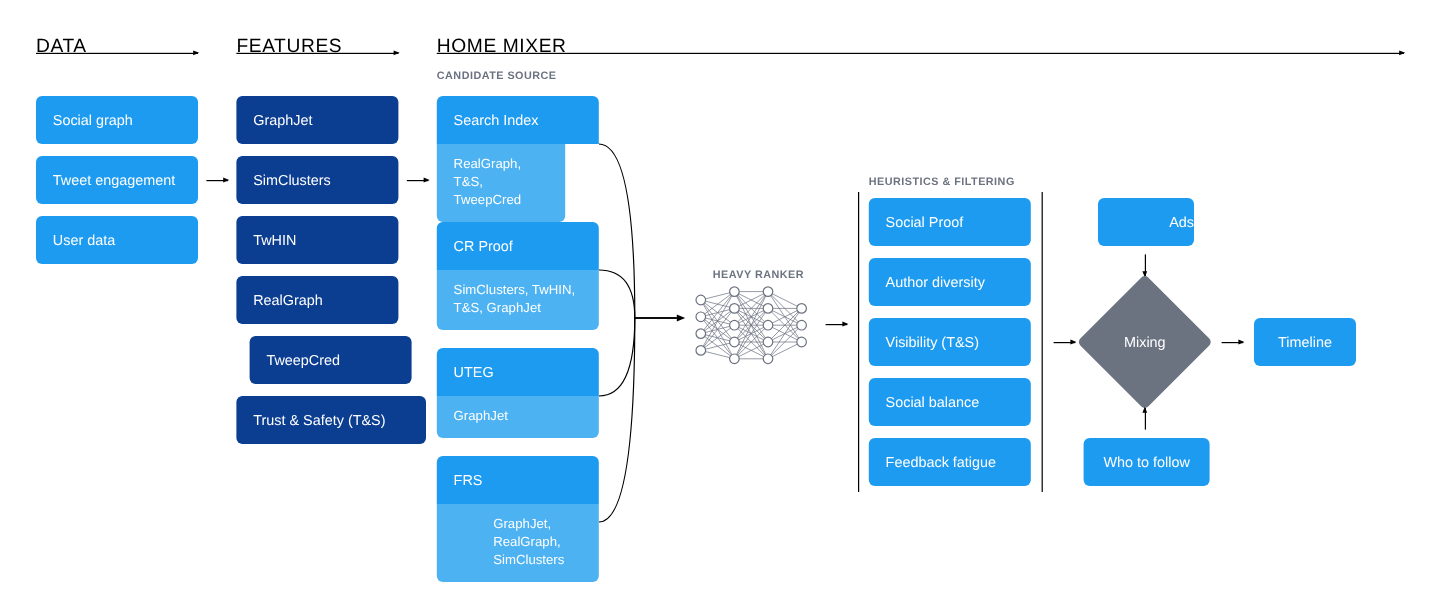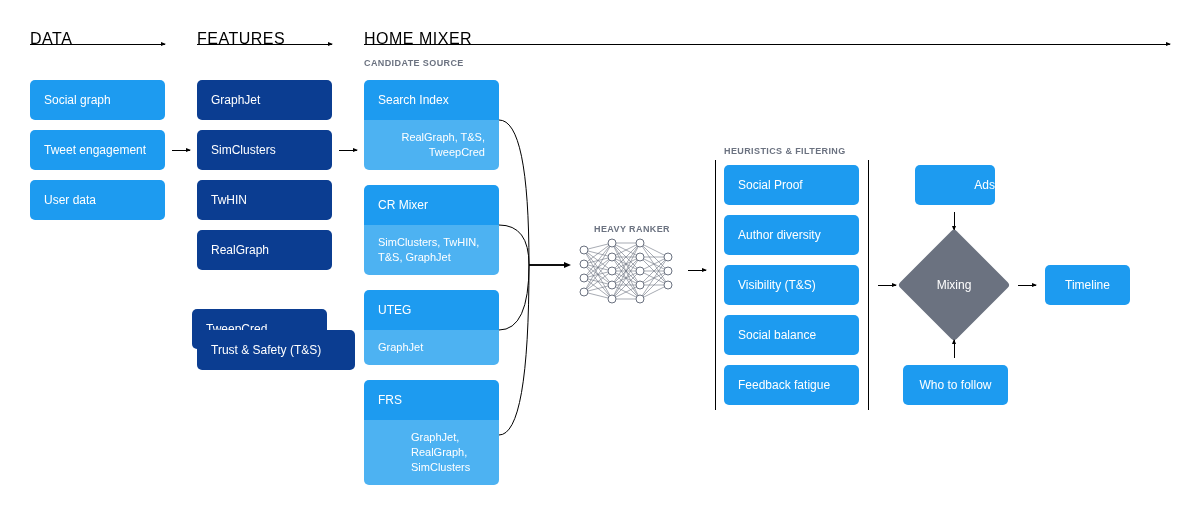--- a/index.html
+++ b/index.html
@@ -160,36 +160,36 @@
   </div>
 <div class="box box-dark" style="left:197px; top:130px; width:135px;">
     <span>SimClusters</span>
   </div>
 <div class="box box-dark" style="left:197px; top:180px; width:135px;">
     <span>TwHIN</span>
   </div>
 <div class="box box-dark" style="left:197px; top:230px; width:135px;">
     <span>RealGraph</span>
   </div>
-<div class="box box-dark" style="left:192px; top:280px; width:135px;margin-top:29px;">
+<div class="box box-dark" style="left:208px; top:280px; width:135px;">
     <span>TweepCred</span>
   </div>
 <div class="box box-dark" style="left:197px; top:330px; width:158px;">
     <span>Trust &amp; Safety (T&amp;S)</span>
   </div>
 
 <div class="flow-arrow" style="left:339px; top:150px;"></div>
 
 <div class="box box-blue candidate-top" style="left:364px; top:80px; width:135px;">
     <span>Search Index</span>
   </div>
-<div class="box box-sub" style="left:364px; top:120px; width:135px;text-align:right;">RealGraph, T&amp;S, TweepCred</div>
+<div class="box box-sub" style="left:364px; top:120px; width:107px;">RealGraph, T&amp;S, TweepCred</div>
 
 <div class="box box-blue candidate-top" style="left:364px; top:185px; width:135px;">
-    <span>CR Mixer</span>
+    <span>CR Proof</span>
   </div>
 <div class="box box-sub" style="left:364px; top:225px; width:135px;">SimClusters, TwHIN, T&amp;S, GraphJet</div>
 
 <div class="box box-blue candidate-top" style="left:364px; top:290px; width:135px;">
     <span>UTEG</span>
   </div>
 <div class="box box-sub" style="left:364px; top:330px; width:135px;">GraphJet</div>
 
 <div class="box box-blue candidate-top" style="left:364px; top:380px; width:135px;">
     <span>FRS</span>

